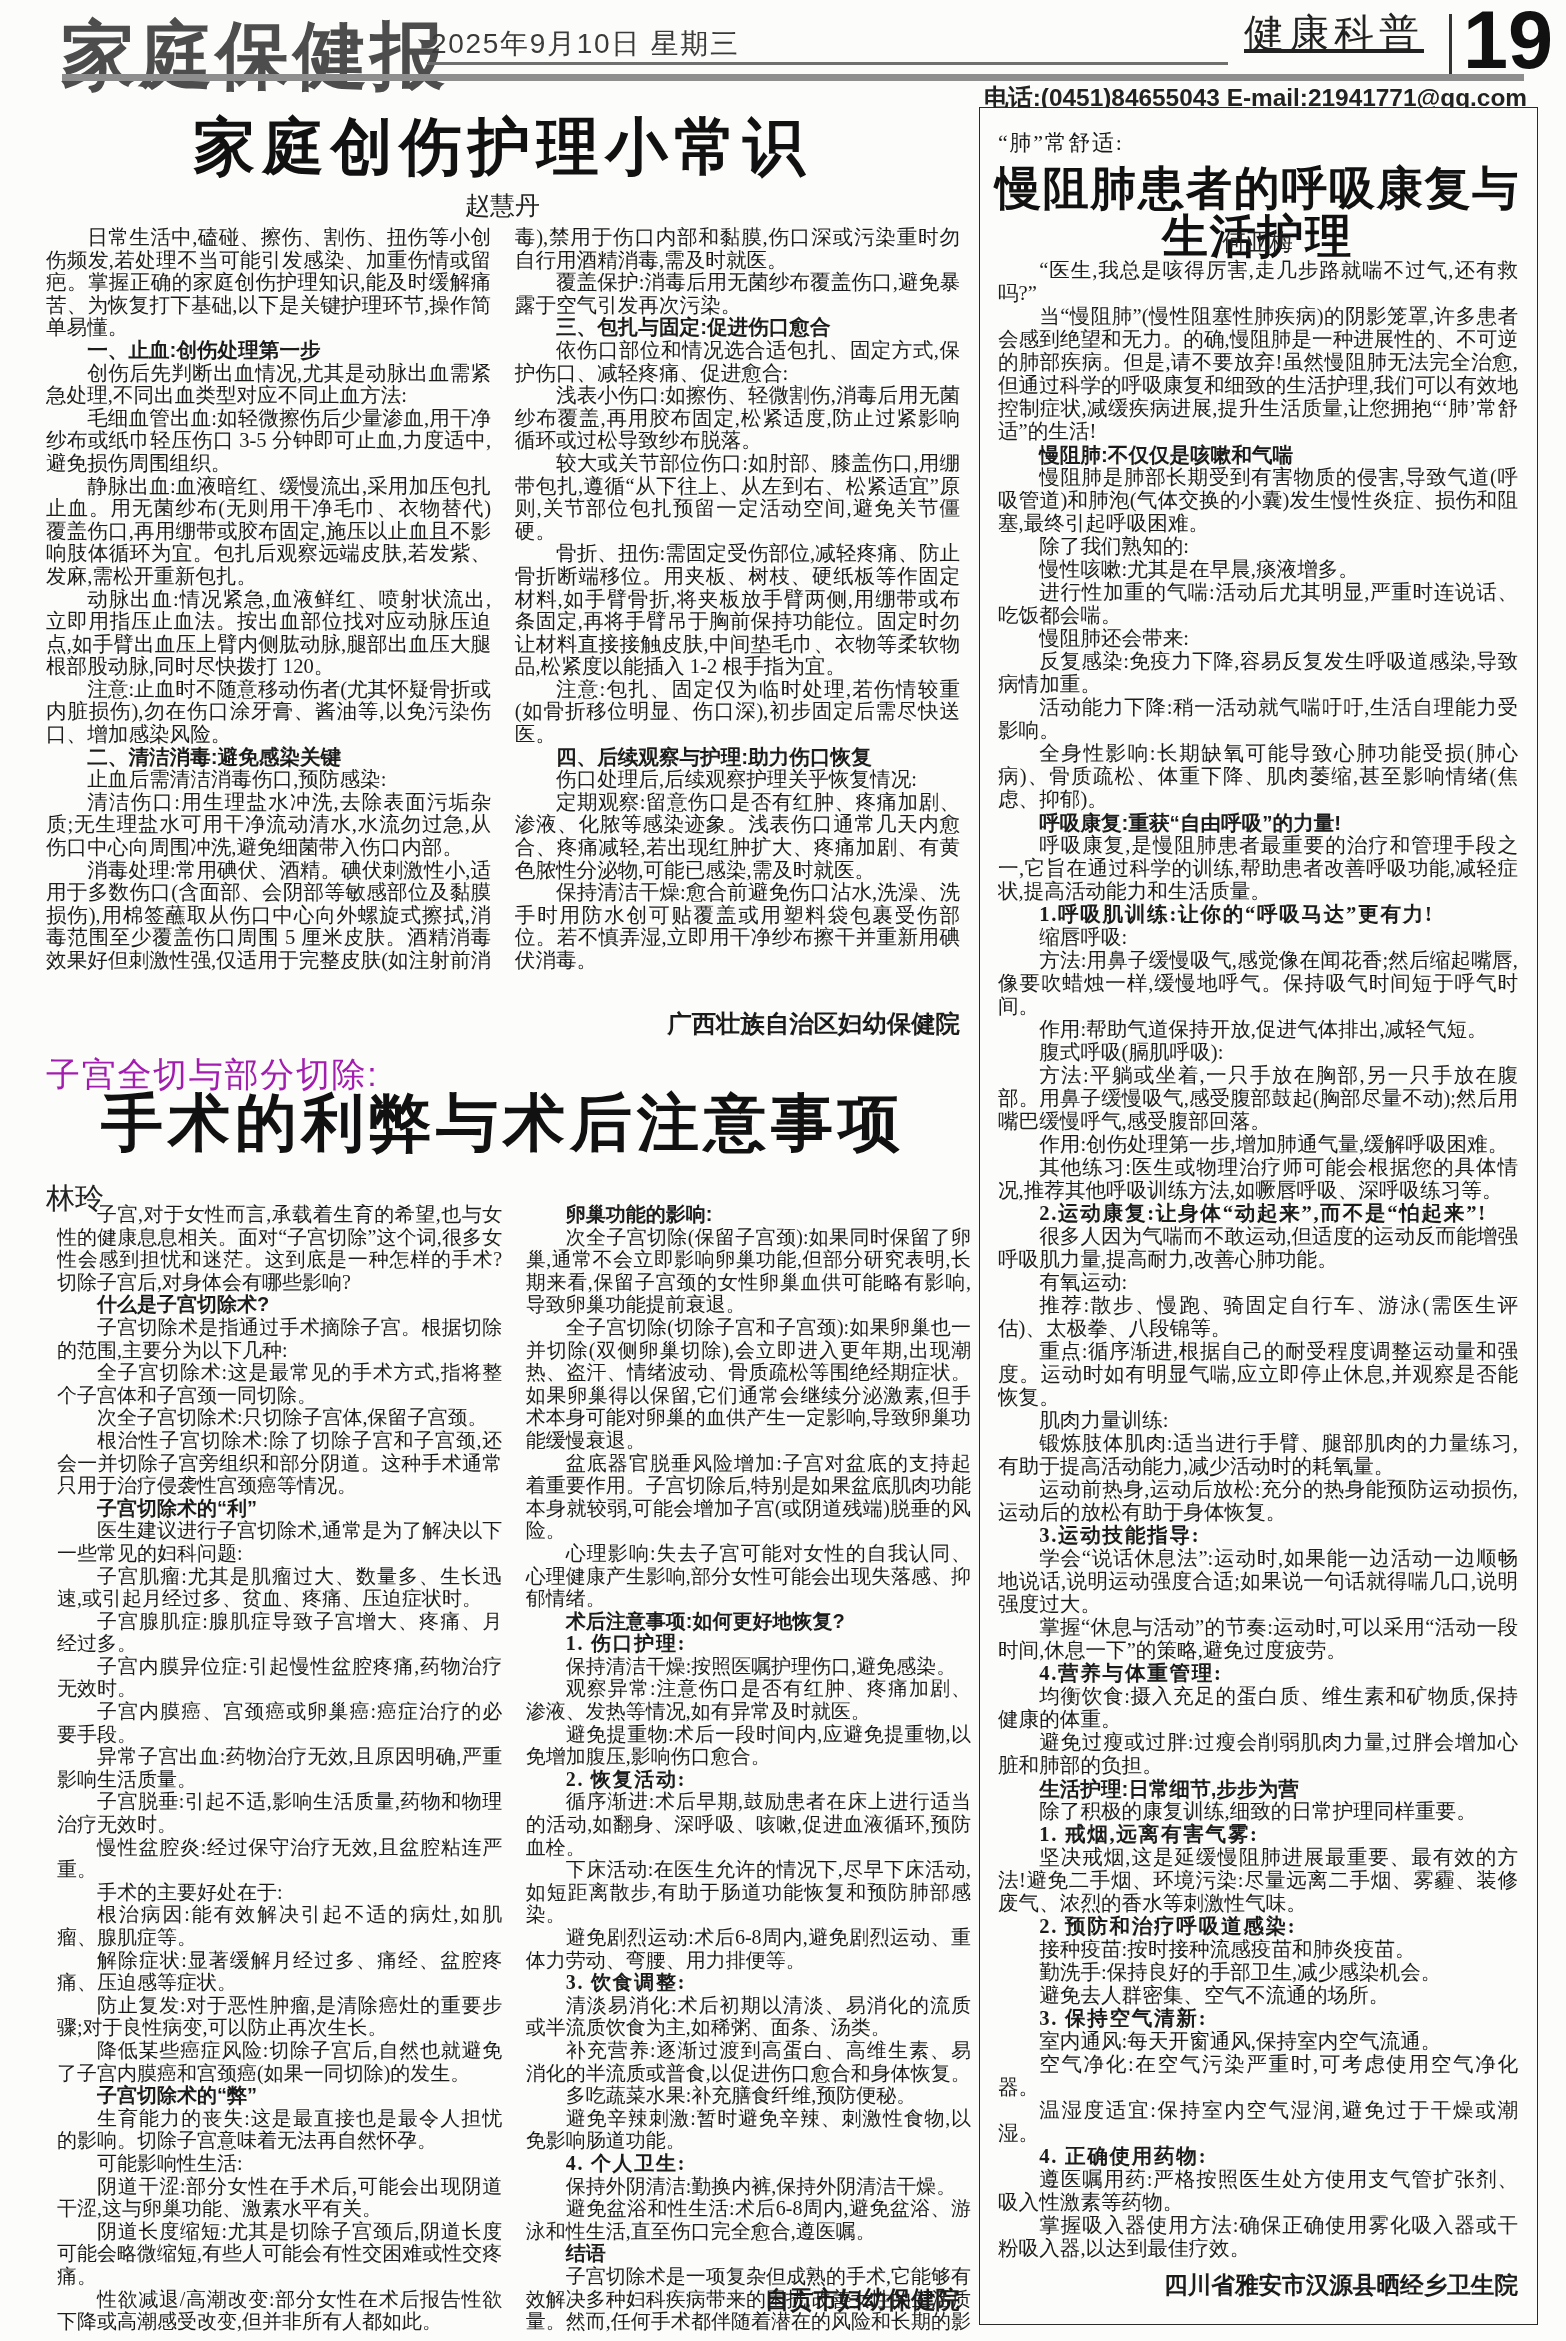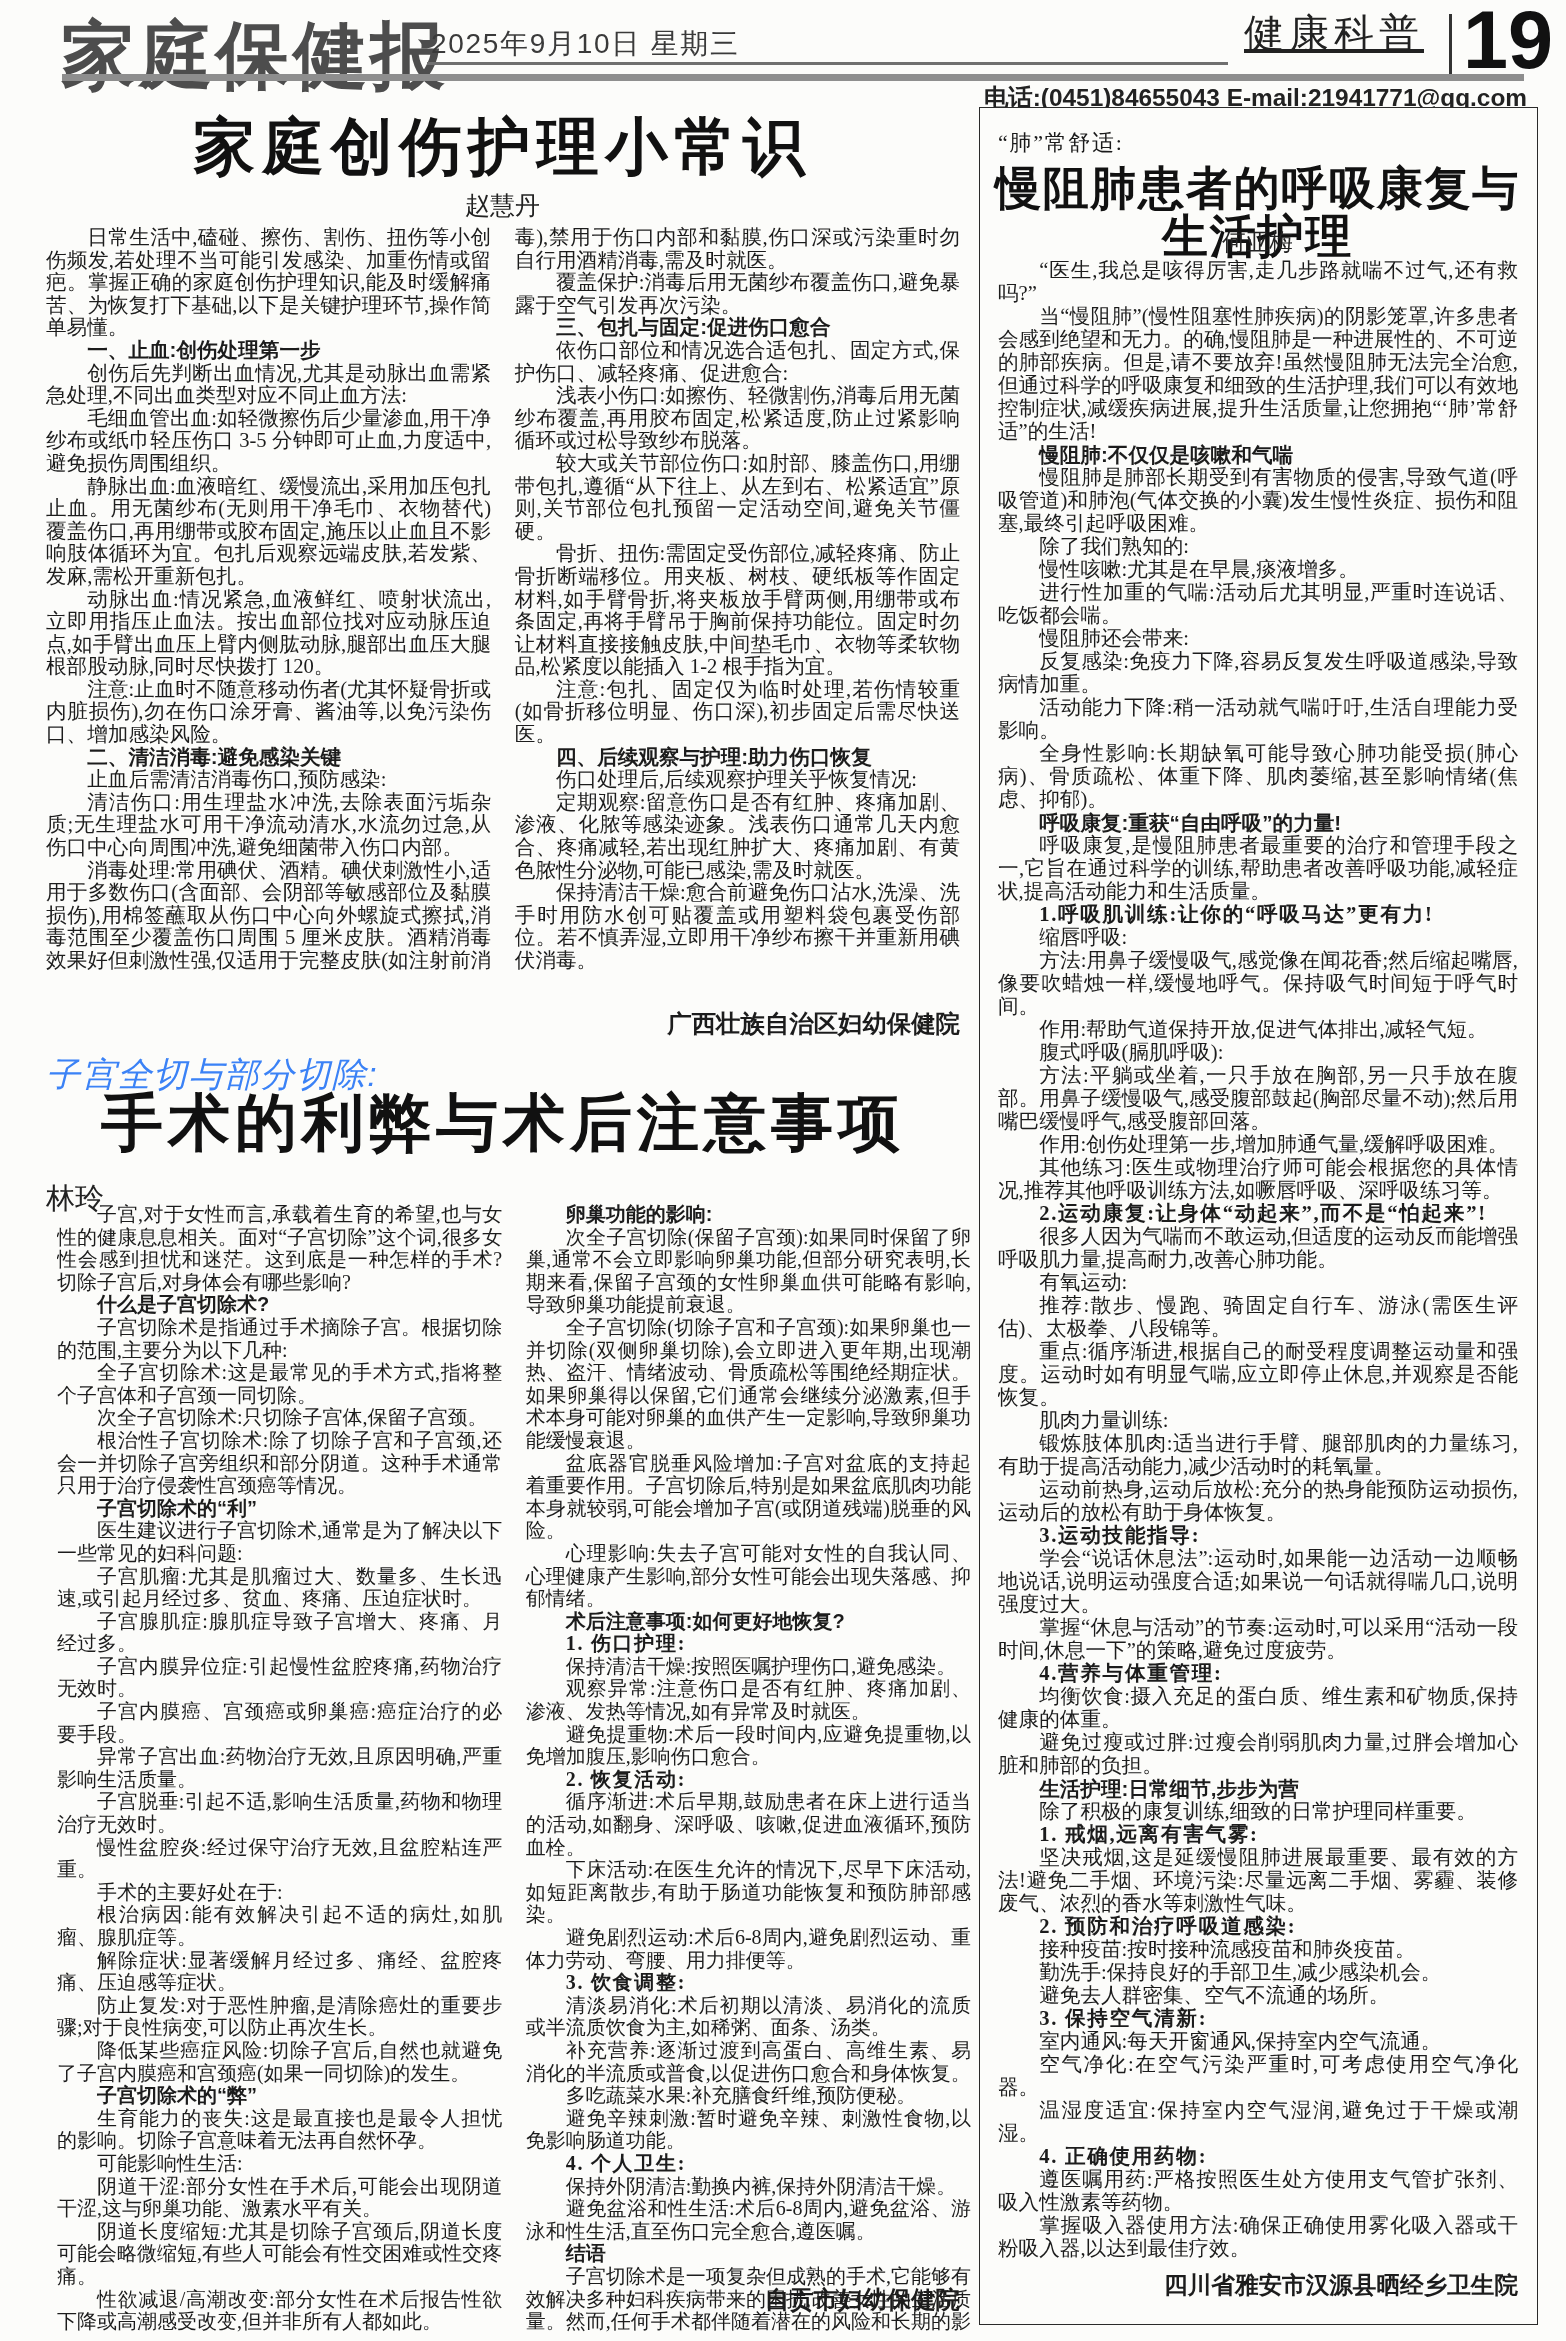--- a/index.html
+++ b/index.html
@@ -23,21 +23,21 @@
   .p-h{font-family:Liberation Sans, sans-serif;font-weight:bold;}
   .p-n{font-weight:bold;letter-spacing:1.7px;}
   .cols2{column-count:2;column-gap:23.6px;column-fill:auto;overflow:hidden;}
   .attr{font-family:"Liberation Sans",sans-serif;font-weight:bold;text-align:right;}
   
   .a1-title{left:46px;top:116px;width:913px;text-align:center;font-size:62px;font-weight:900;letter-spacing:6.7px;line-height:1;color:#111;}
   .a1-author{left:46px;top:189px;width:913px;text-align:center;font-size:25px;font-family:"Liberation Sans",sans-serif;color:#222;}
   .a1-body{left:46px;top:226px;width:914px;height:784px;font-size:20.6px;line-height:22.6px;}
   .a1-attr{left:46px;top:1008px;width:914px;font-size:24.4px;}
   
-  .a2-kicker{left:46px;top:1052px;font-size:34px;font-family:"Liberation Sans",sans-serif;color:#3b82f6;letter-spacing:1.7px;font-style:italic;}
+  .a2-kicker{left:46px;top:1052px;font-size:34px;font-family:"Liberation Sans",sans-serif;color:#a21caf;letter-spacing:1.7px;}
   .a2-title{left:46px;top:1092px;width:914px;text-align:center;font-size:62px;font-weight:900;letter-spacing:5px;line-height:1;color:#111;}
   .a2-author{left:46px;top:1166px;width:914px;text-align:left;font-size:29px;font-family:"Liberation Sans",sans-serif;color:#222;margin-top:13px;}
   .a2-body{left:57px;top:1203px;width:914px;height:1134px;font-size:20px;line-height:22.6px;}
   .a2-attr{left:46px;top:2284px;width:914px;font-size:24.4px;}
   
   .a3-box{left:979px;top:107px;width:559px;height:2218px;border:1.7px solid #2a2a2a;background:#fcfcfa;box-sizing:border-box;overflow:hidden;}
   .a3-kicker{left:998px;top:128px;font-size:22px;color:#1a1a1a;letter-spacing:1.7px;}
   .a3-title{left:980px;top:165px;width:555px;text-align:center;font-size:46px;font-weight:900;letter-spacing:1.7px;line-height:1.05;color:#111;}
   .a3-author{left:980px;top:226px;width:555px;text-align:center;font-size:23.6px;font-family:Liberation Mono, monospace;color:#222;}
   .a3-body{left:998px;top:259px;width:520px;height:2003px;font-size:20.6px;line-height:23px;overflow:hidden;}

